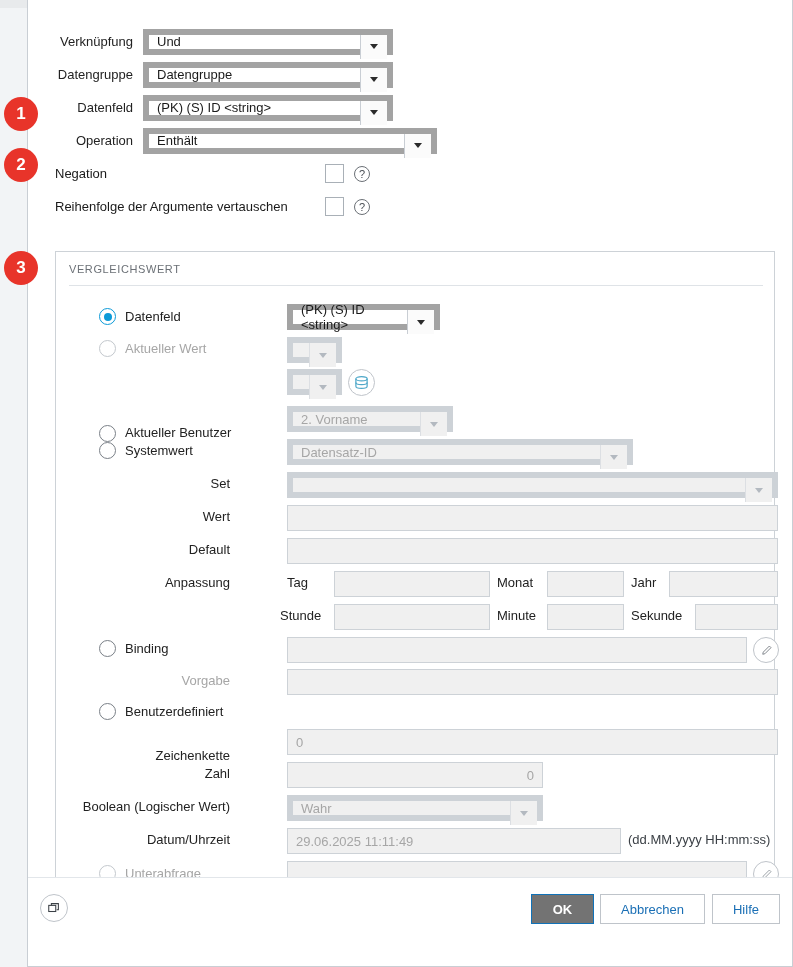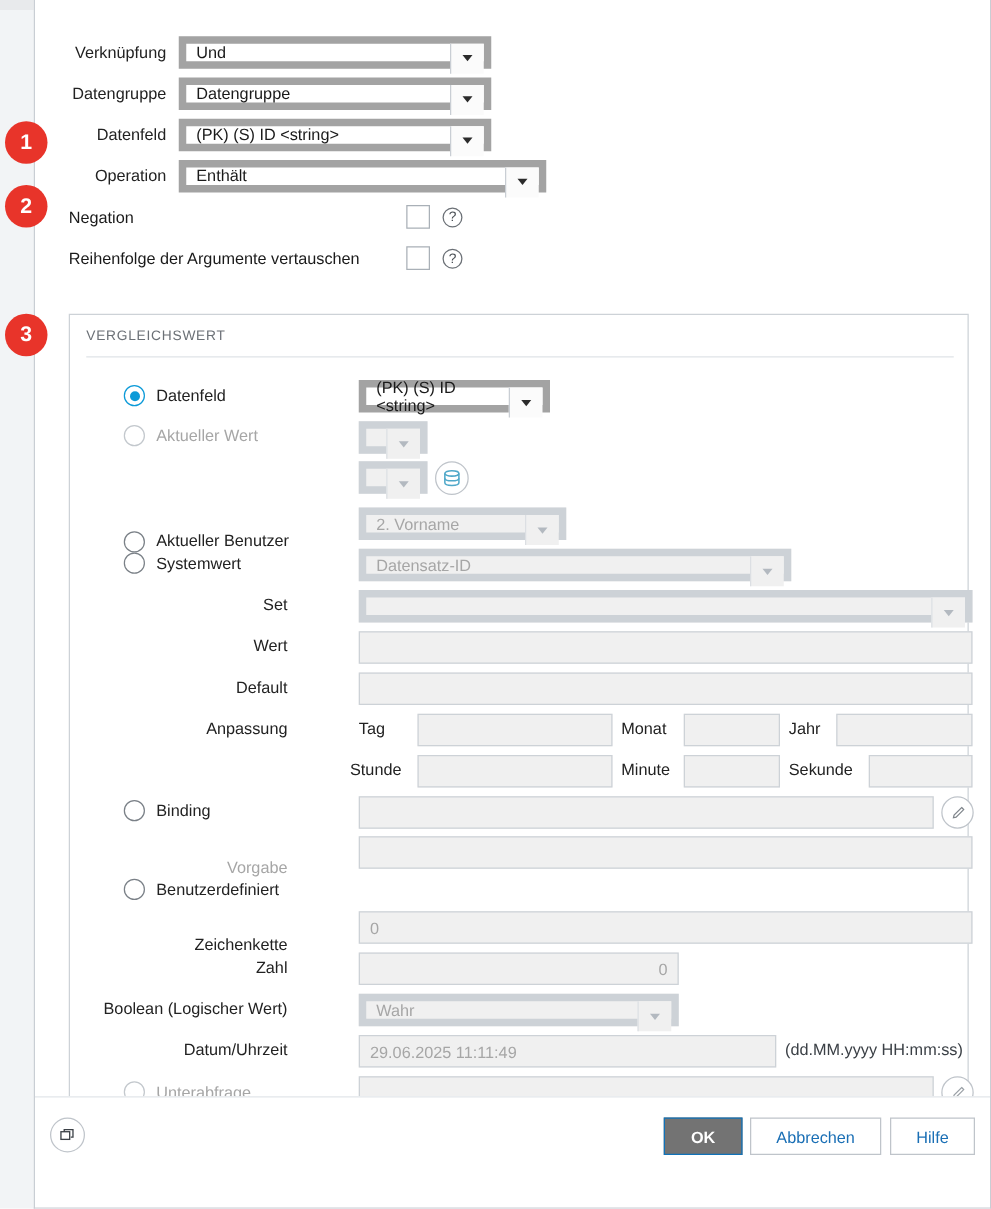--- a/index.html
+++ b/index.html
@@ -406,21 +406,21 @@
           <span class="radio"></span>
           <span class="r-label">Binding</span>
         </div>
         <div class="abs txtbox" style="left:231px; top:385px; width:460px;"></div>
         <div class="abs pen-btn" style="left:697px; top:385px;">
           <svg width="13" height="13" viewBox="0 0 16 16">
               <path d="M11.5 2.5l2 2-7.5 7.5-2.6.6.6-2.6z" fill="none" stroke="#7f858b" stroke-width="1.2"></path>
             </svg>
         </div>
 
-        <div class="abs sub-label dim" style="left:60px; top:421px; width:114px;margin-top:13px;">Vorgabe</div>
+        <div class="abs sub-label dim" style="left:60px; top:421px; width:114px;">Vorgabe</div>
         <div class="abs txtbox" style="left:231px; top:417px; width:491px;"></div>
 
         <div class="abs" style="left:43px; top:451px; display:flex; align-items:center;">
           <span class="radio"></span>
           <span class="r-label">Benutzerdefiniert</span>
         </div>
 
         <div class="abs sub-label" style="left:46px; top:496px; width:128px;">Zeichenkette</div>
         <div class="abs txtbox" style="left:231px; top:477px; width:491px;">0</div>
 

